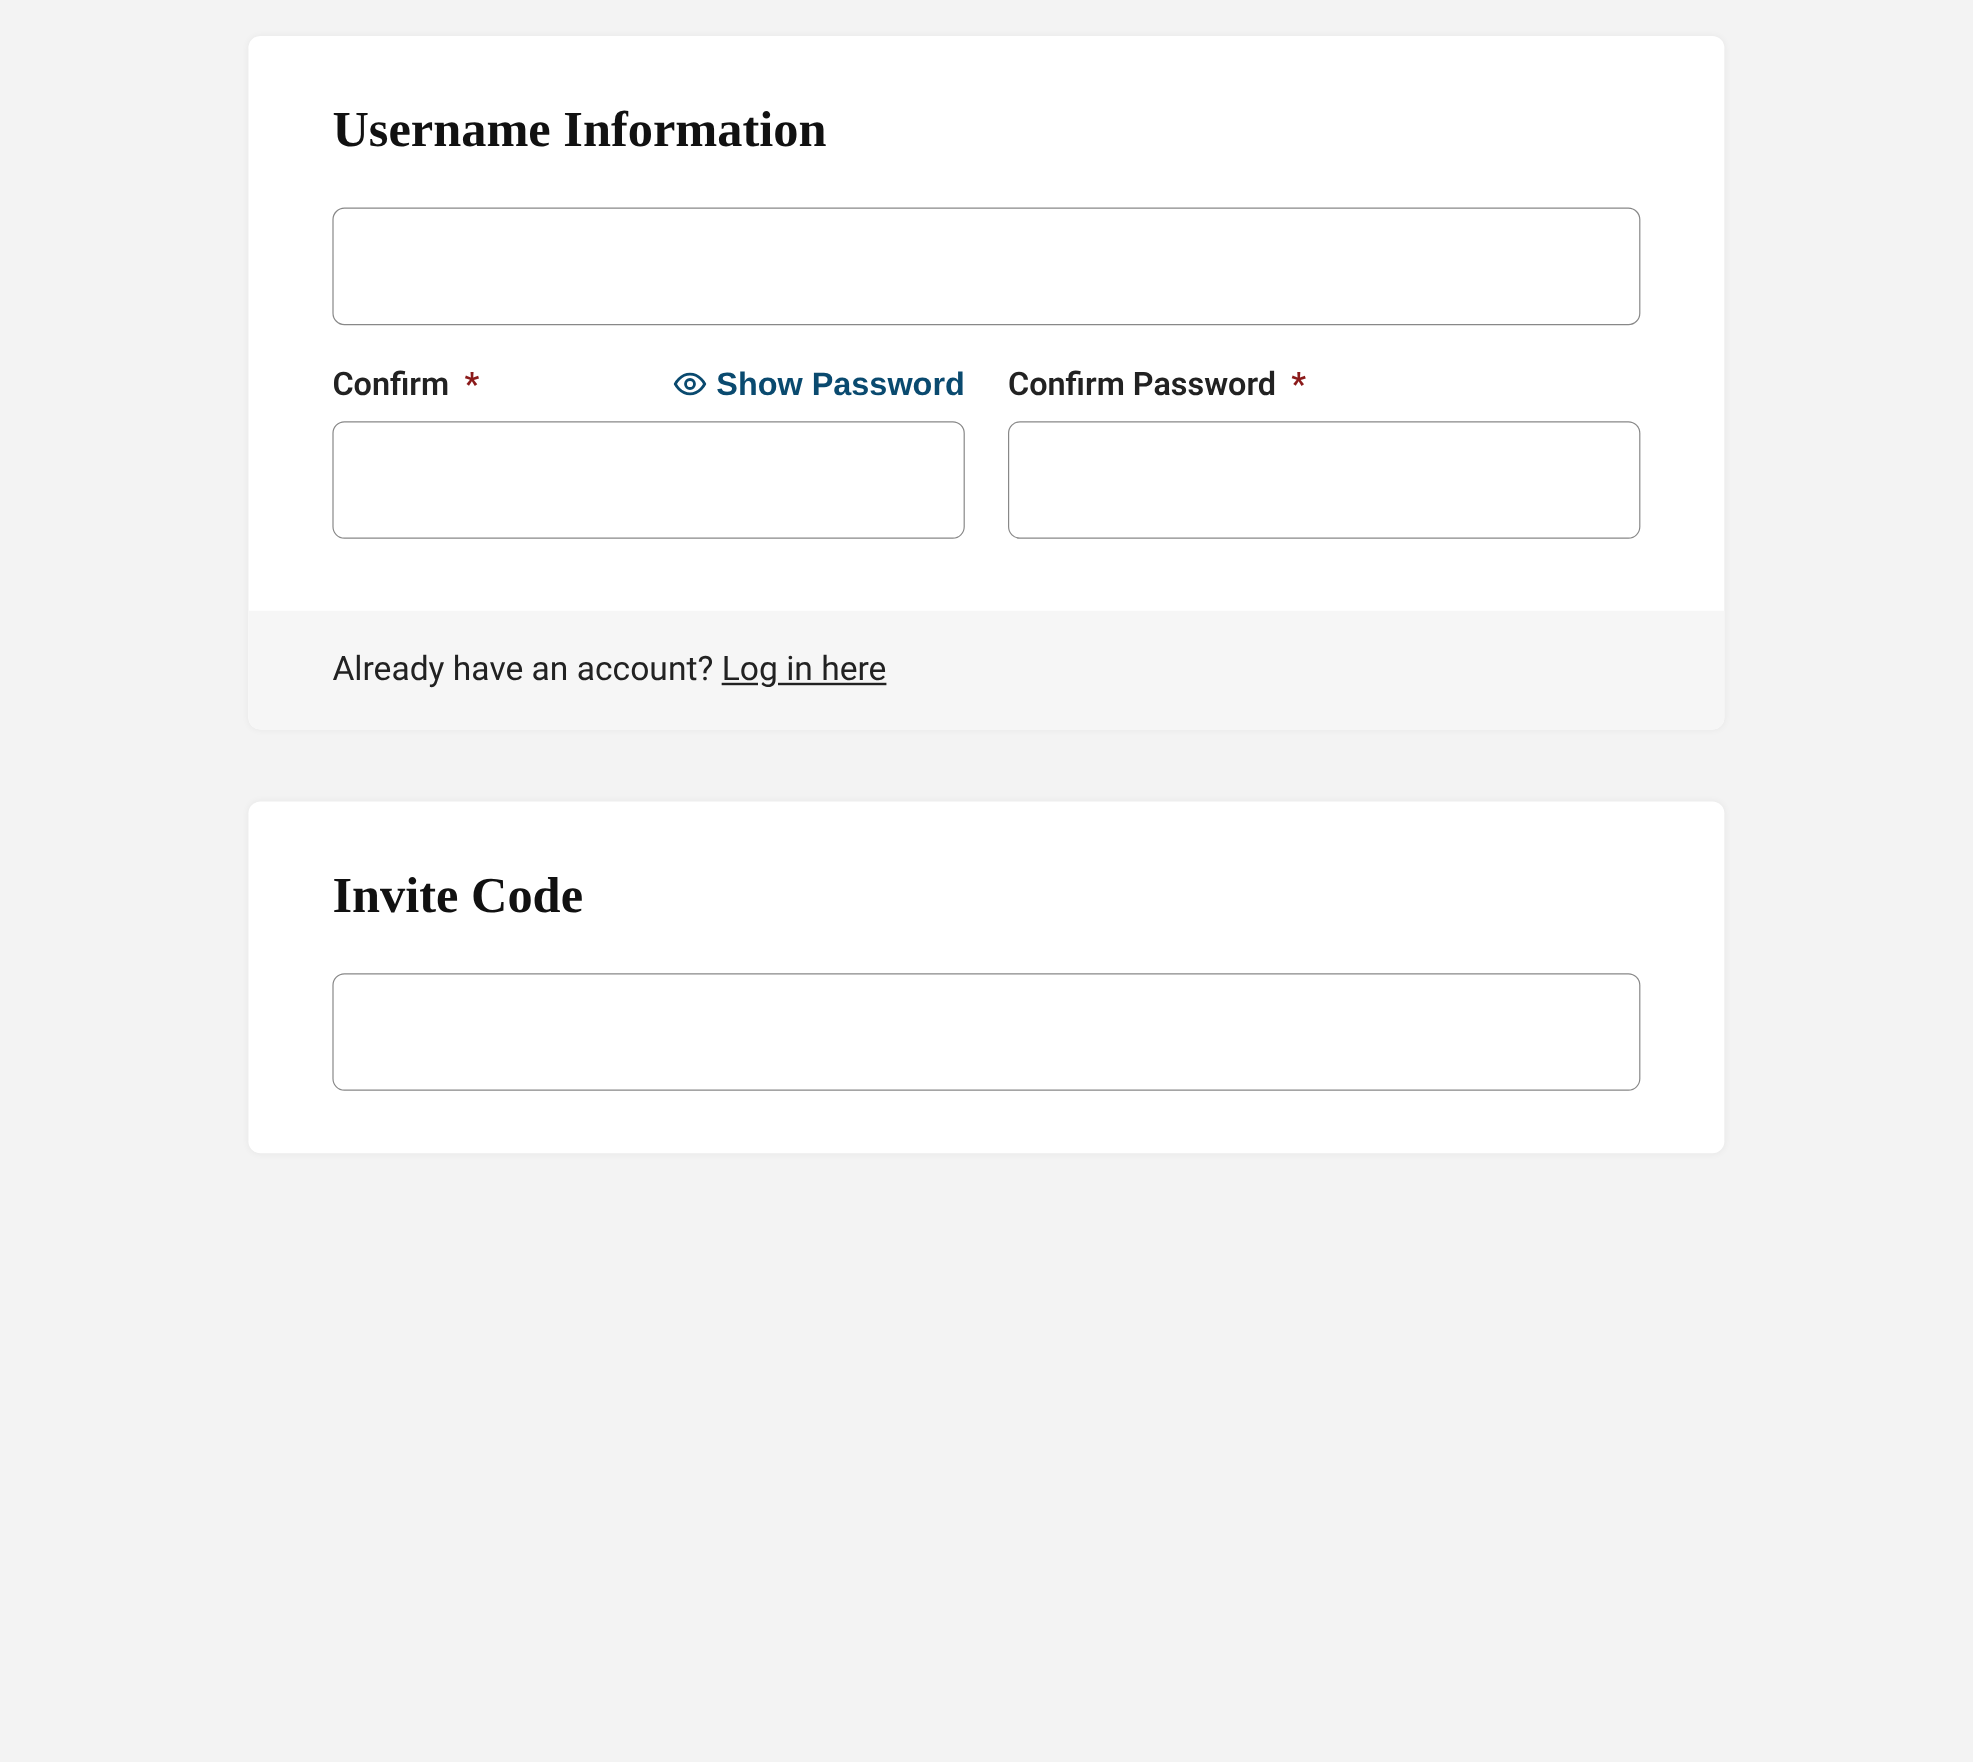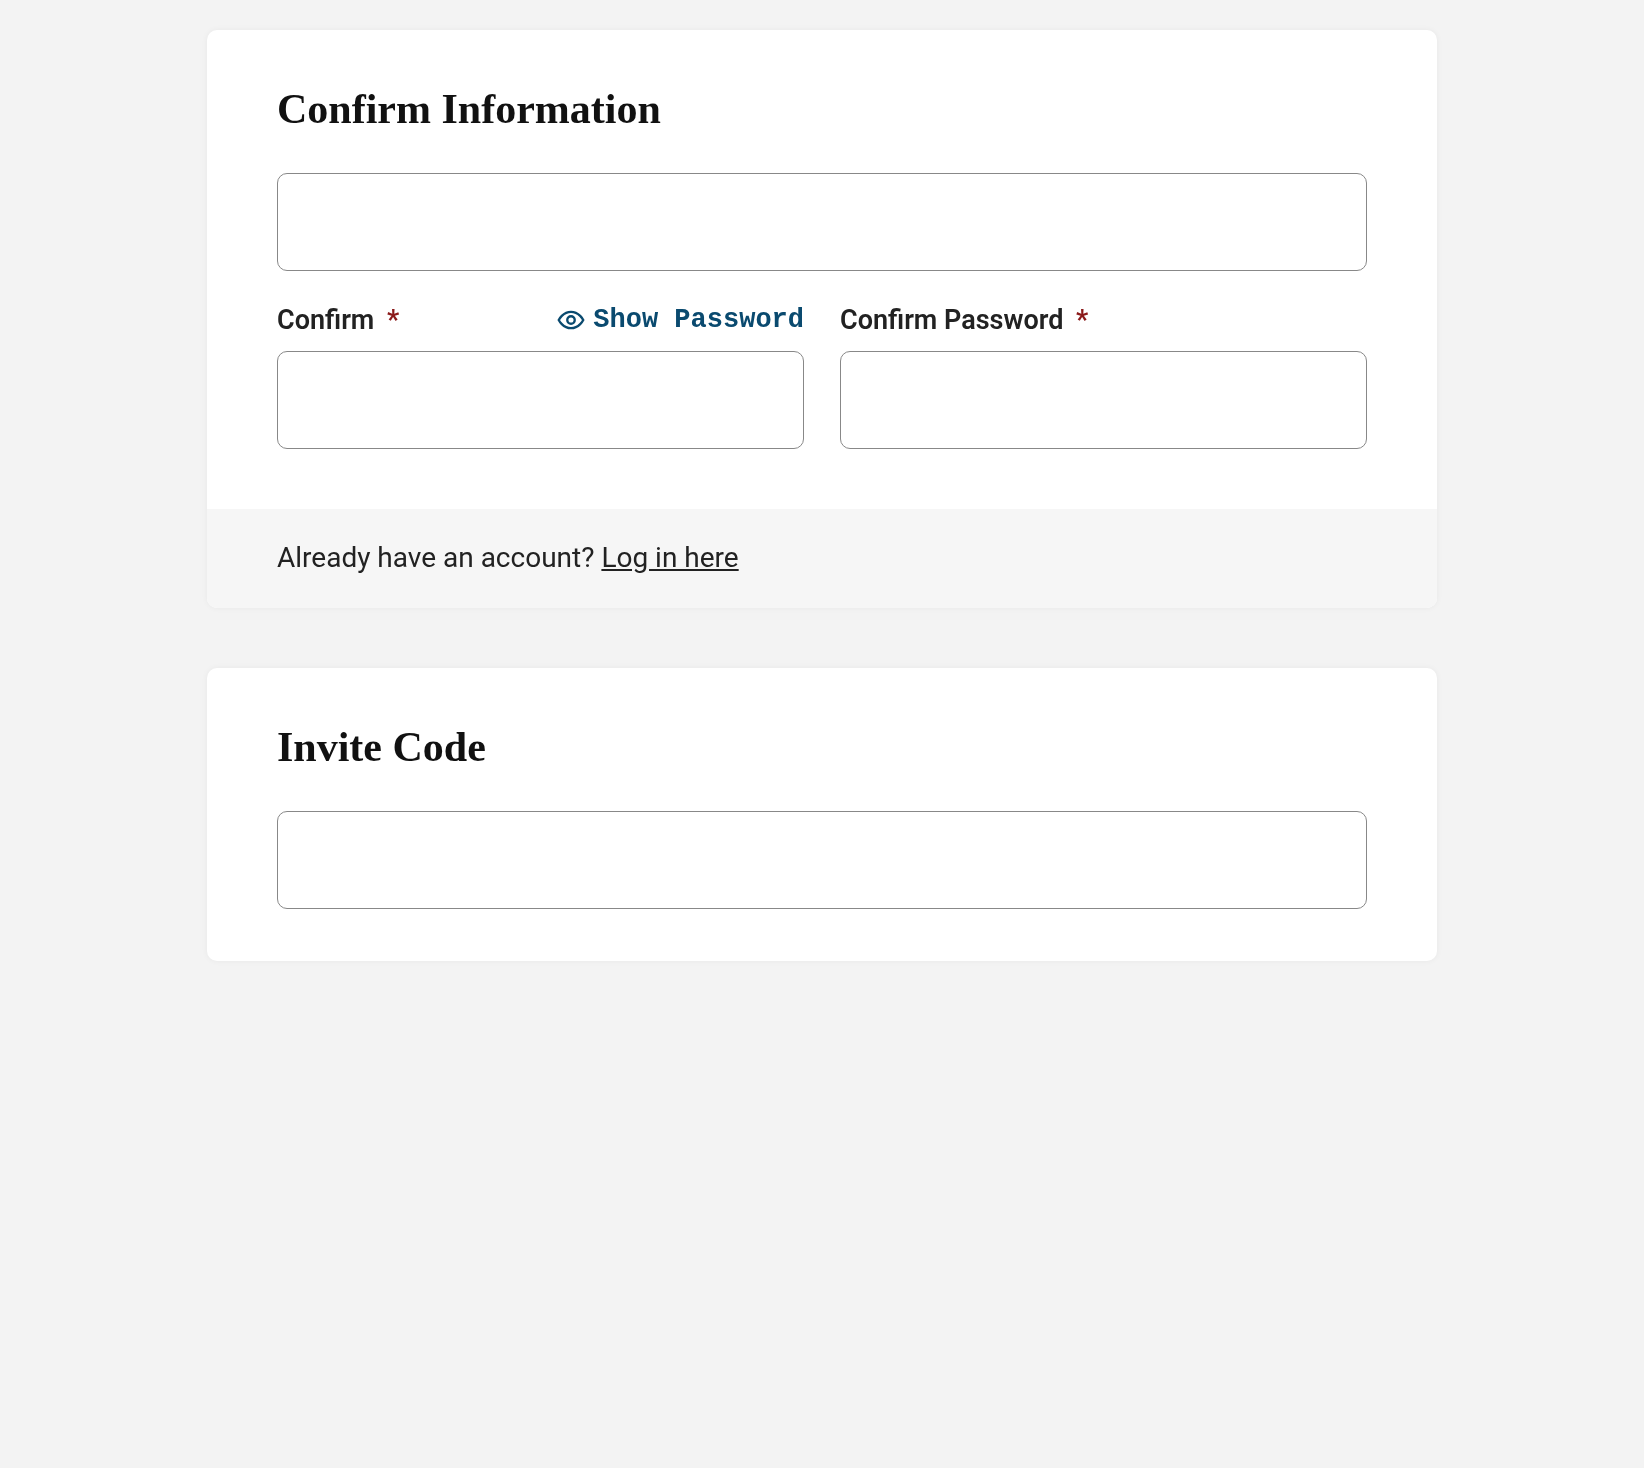--- a/index.html
+++ b/index.html
@@ -72,21 +72,21 @@
       display: inline-flex;
       align-items: center;
       gap: 8px;
       color: #0a4a6f;
       font-size: 27px;
       font-weight: 700;
       cursor: pointer;
       background: none;
       border: none;
       padding: 0;
-      font-family: Liberation Mono, monospace;
+      font-family: Liberation Sans, sans-serif;
     }
     .text-input {
       width: 100%;
       height: 98px;
       border: 1.5px solid #888;
       border-radius: 10px;
       font-size: 24px;
       padding: 0 20px;
       background: #fff;
       font-family: inherit;
@@ -106,21 +106,21 @@
       stroke: #0a4a6f;
       stroke-width: 2;
       fill: none;
     }
   </style>
 </head>
 <body>
 
 <div class="card">
   <div class="card-body">
-    <h2>Confirm Information</h2>
+    <h2>Username Information</h2>
 
     <div class="row">
       <div class="field full">
         <input type="text" class="text-input" value="" style="">
       </div>
     </div>
 
     <div class="row">
       <div class="field">
         <div class="label-line">

